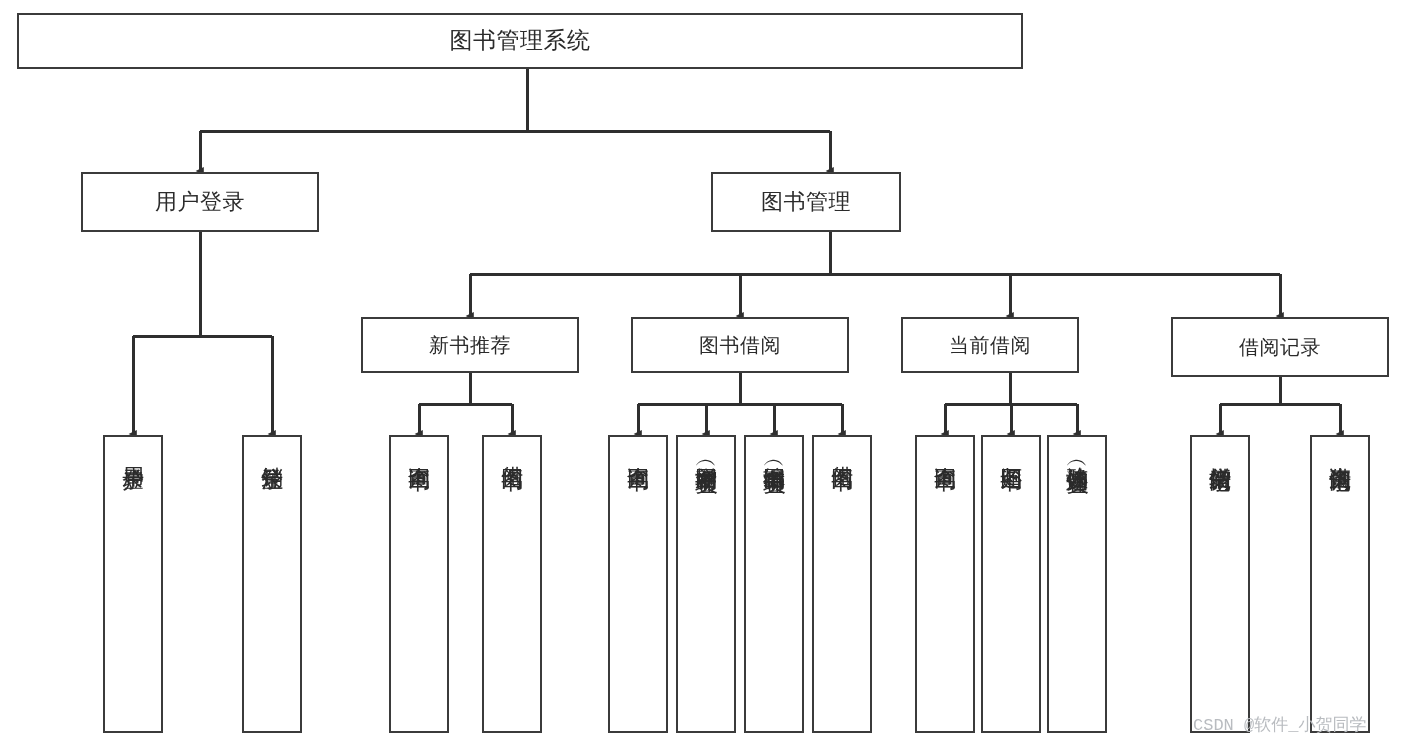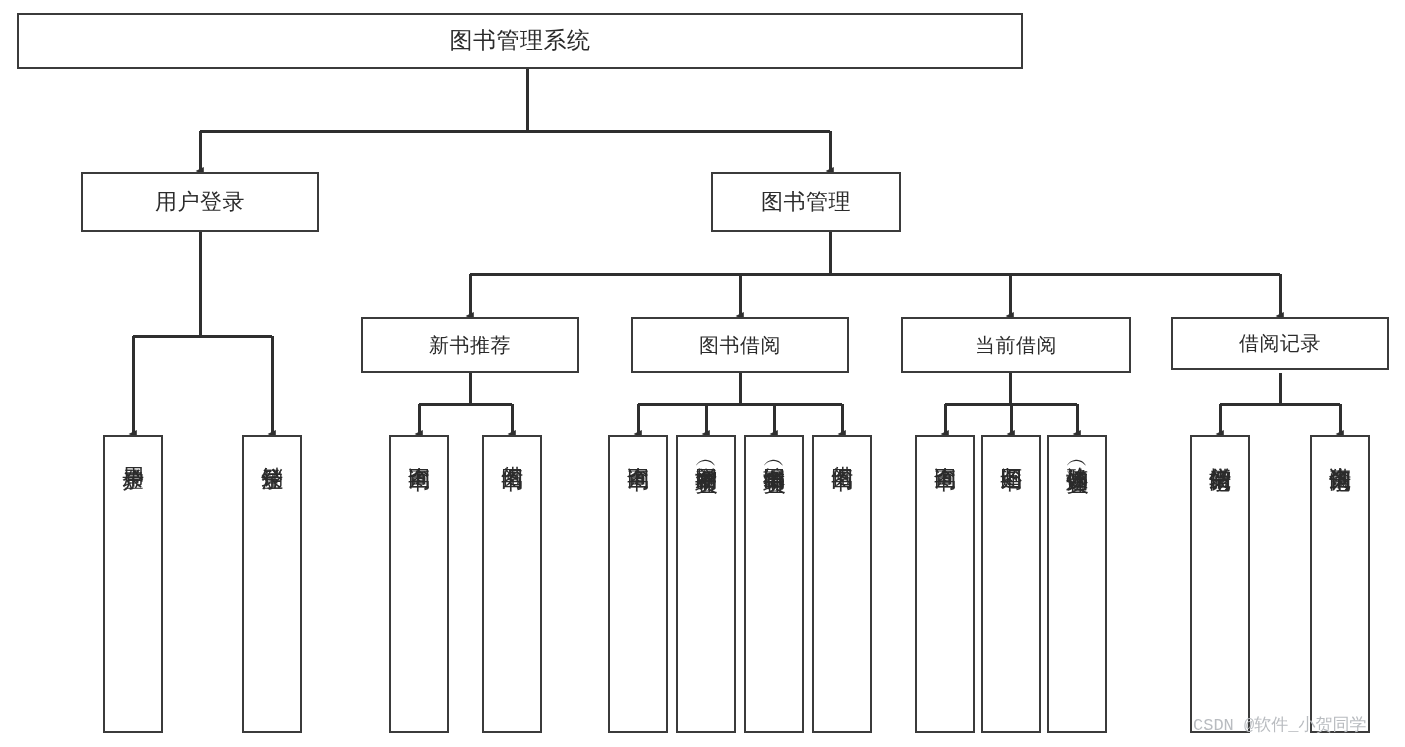--- a/index.html
+++ b/index.html
@@ -127,24 +127,24 @@
       </div>
       <div class="node-box level-1" style="left: 711px; top: 172px; width: 190px; height: 60px;">
         <span class="node-label">图书管理</span>
       </div>
       <div class="node-box level-2" style="left: 361px; top: 317px; width: 218px; height: 56px;">
         <span class="node-label">新书推荐</span>
       </div>
       <div class="node-box level-2" style="left: 631px; top: 317px; width: 218px; height: 56px;">
         <span class="node-label">图书借阅</span>
       </div>
-      <div class="node-box level-2" style="left: 901px; top: 317px; width: 230px; height: 56px;">
+      <div class="node-box level-2" style="left: 901px; top: 317px; width: 178px; height: 56px;">
         <span class="node-label">当前借阅</span>
       </div>
-      <div class="node-box level-2" style="left: 1171px; top: 317px; width: 218px; height: 53px;">
+      <div class="node-box level-2" style="left: 1171px; top: 317px; width: 218px; height: 60px;">
         <span class="node-label">借阅记录</span>
       </div>
       <div class="node-box level-3" style="left: 103px; top: 435px; width: 60px; height: 298px;">
         <span class="node-label">用户登录</span>
       </div>
       <div class="node-box level-3" style="left: 242px; top: 435px; width: 60px; height: 298px;">
         <span class="node-label">注销登录</span>
       </div>
       <div class="node-box level-3" style="left: 389px; top: 435px; width: 60px; height: 298px;">
         <span class="node-label">查询图书</span>

